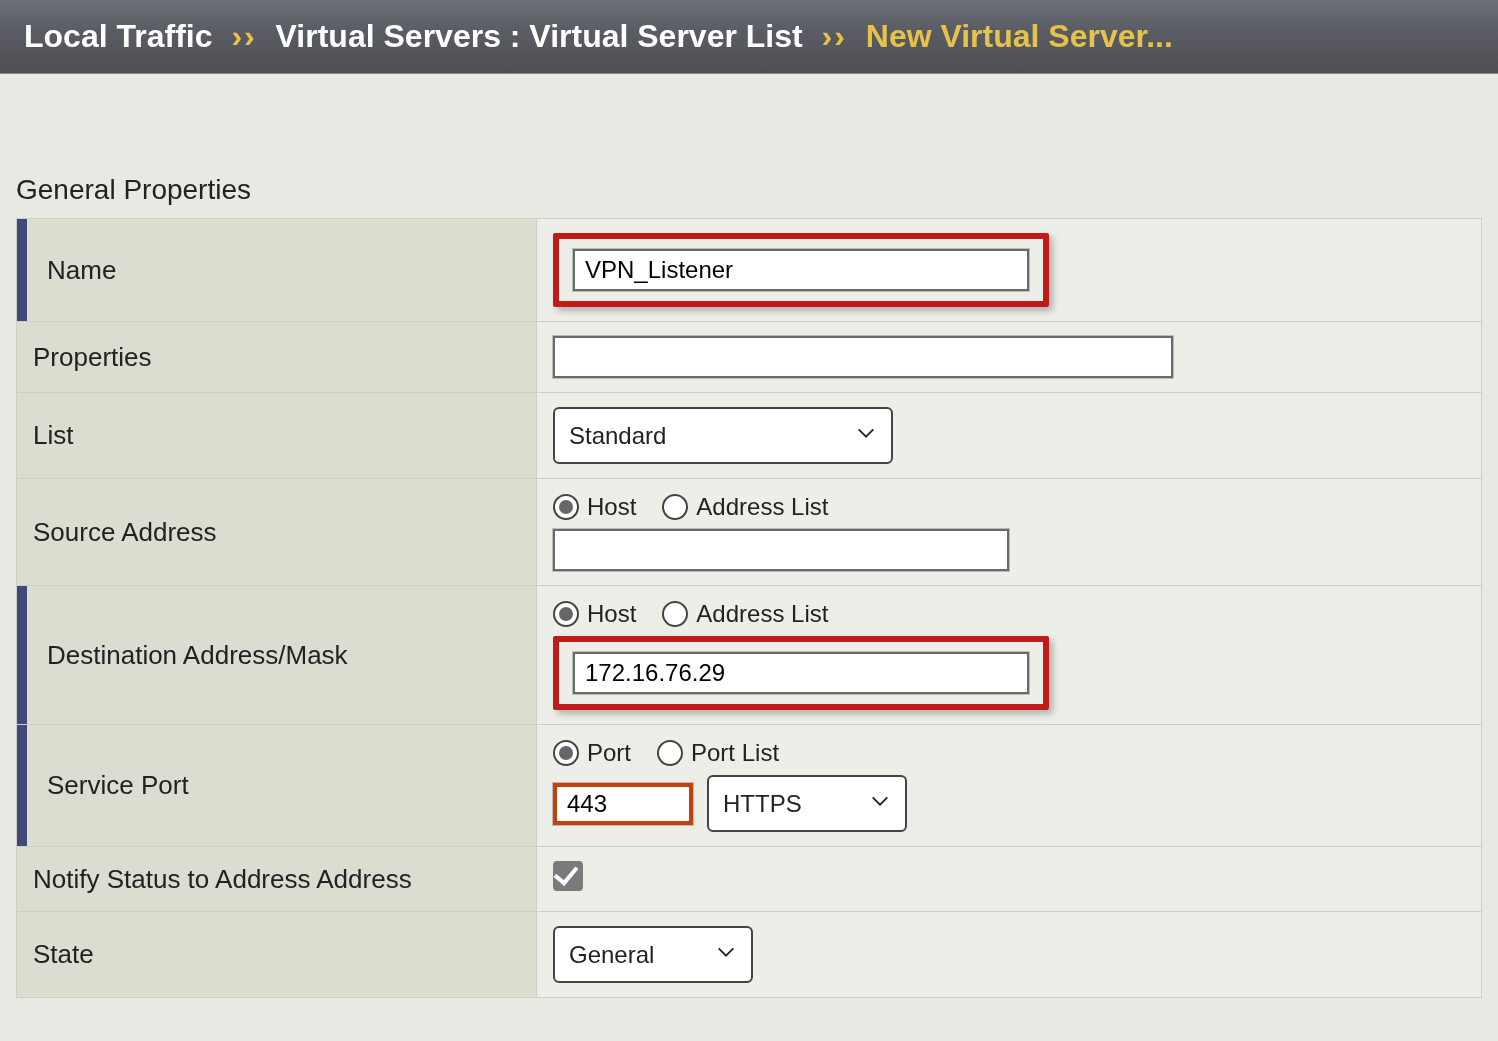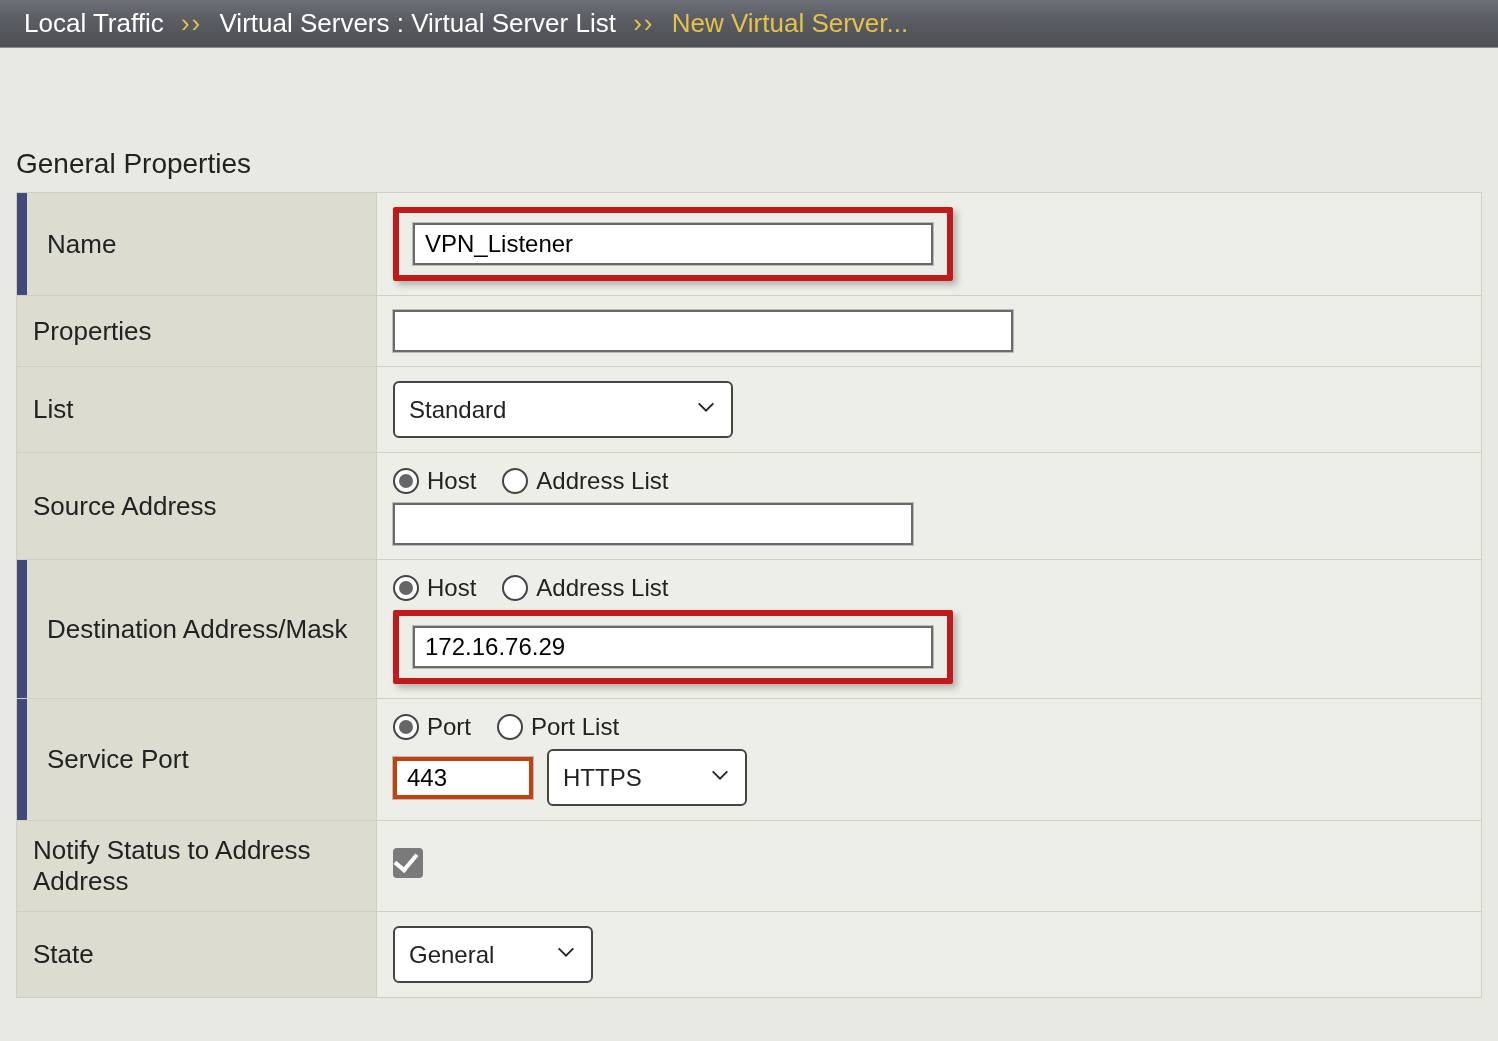--- a/index.html
+++ b/index.html
@@ -9,24 +9,24 @@
     font-family: Arial, Helvetica, sans-serif;
     background: #e9e9e3;
     color: #222;
     font-size: 24px;
   }
 
   
   .crumbbar {
     background: linear-gradient(#6d7077, #5a5d63 40%, #4d4f54);
     border-bottom: 1px solid #8a8d92;
-    padding: 8px 24px;
+    padding: 18px 24px;
     color: #fff;
-    font-weight: normal;
-    font-size: 26px;
+    font-weight: bold;
+    font-size: 32px;
     white-space: nowrap;
     overflow: hidden;
   }
   .crumbbar .sep {
     color: #e6c24a;
     padding: 0 10px;
     letter-spacing: 2px;
   }
   .crumbbar .seg-white { color: #fff; }
   .crumbbar .seg-gold  { color: #e6c24a; }
@@ -47,39 +47,39 @@
     border-collapse: collapse;
     background: #eeeee8;
   }
   table.form td.label,
   table.form td.field {
     border: 1px solid #cfcfc6;
     padding: 14px 16px;
     vertical-align: middle;
   }
   table.form td.label {
-    width: 360px;
+    width: 520px;
     background: #dcdcd1;
     position: relative;
     font-size: 26px;
   }
   
   table.form tr.req td.label::before {
     content: "";
     position: absolute;
     left: 0; top: 0; bottom: 0;
     width: 10px;
     background: #3f4a7a;
   }
   table.form tr.req td.label { padding-left: 30px; }
   table.form td.field { background: #eeeee8; font-size: 24px; }
 
   
   input[type="text"].big {
-    width: 520px;
+    width: 456px;
     height: 42px;
     font-size: 24px;
     padding: 4px 10px;
     border: 2px solid #6a6a6a;
     outline: 1px solid #bbb;
   }
   input[type="text"].wide {
     width: 620px;
     height: 42px;
     font-size: 24px;

